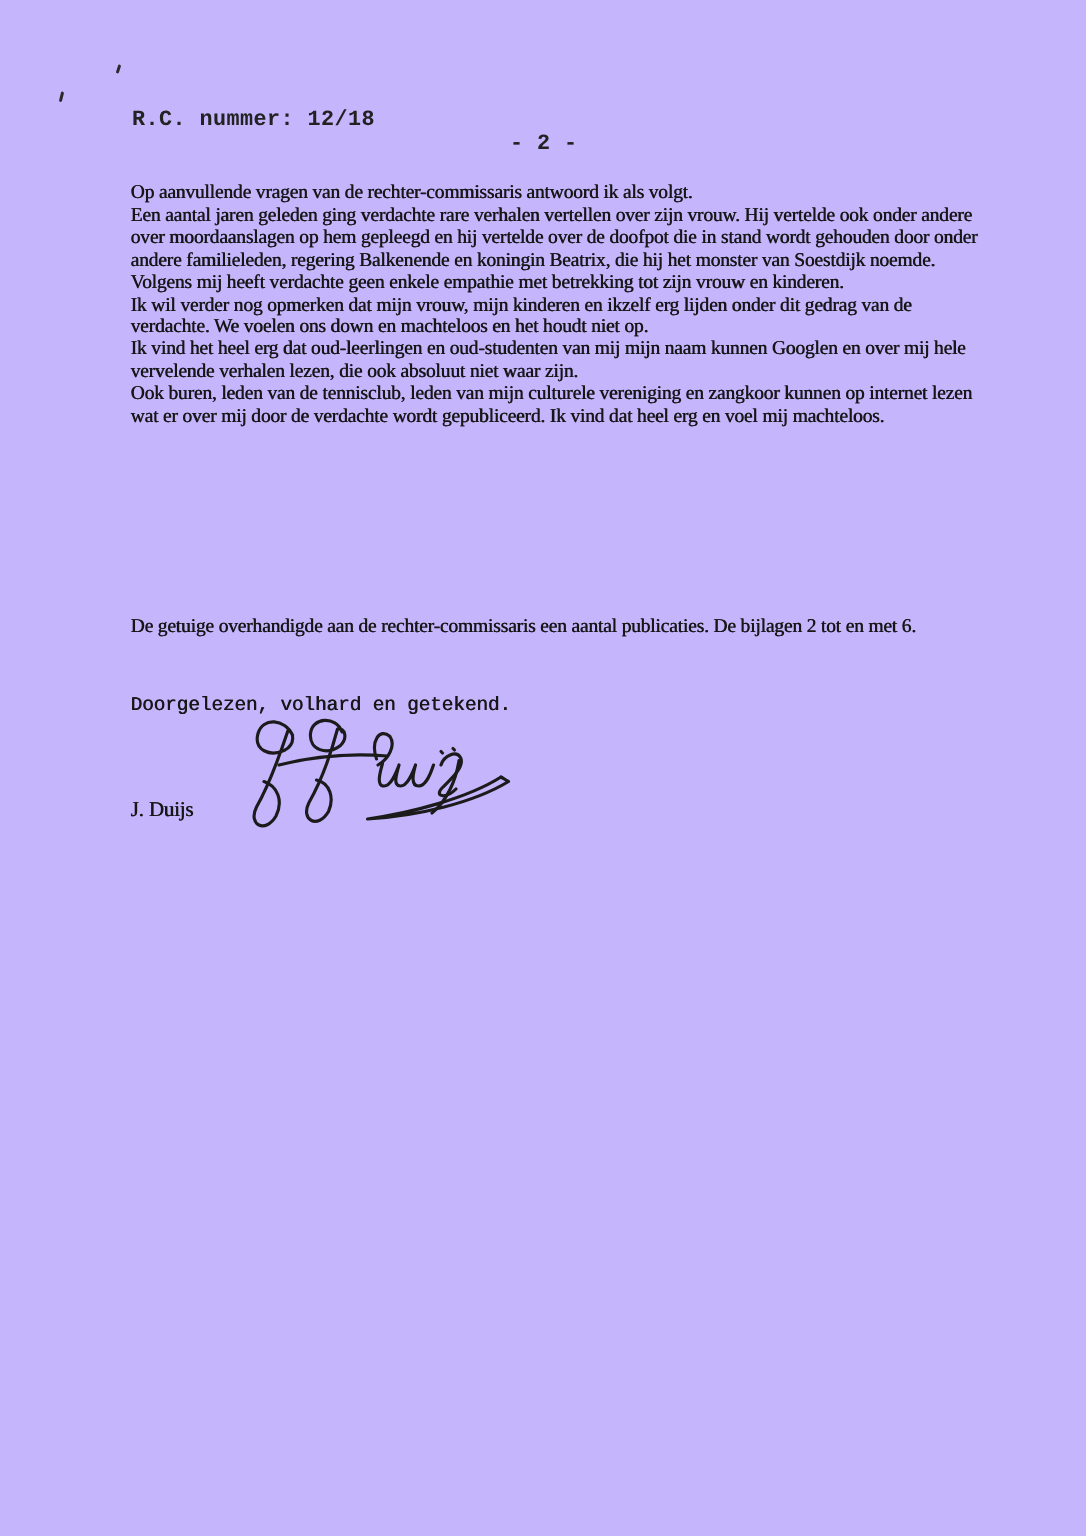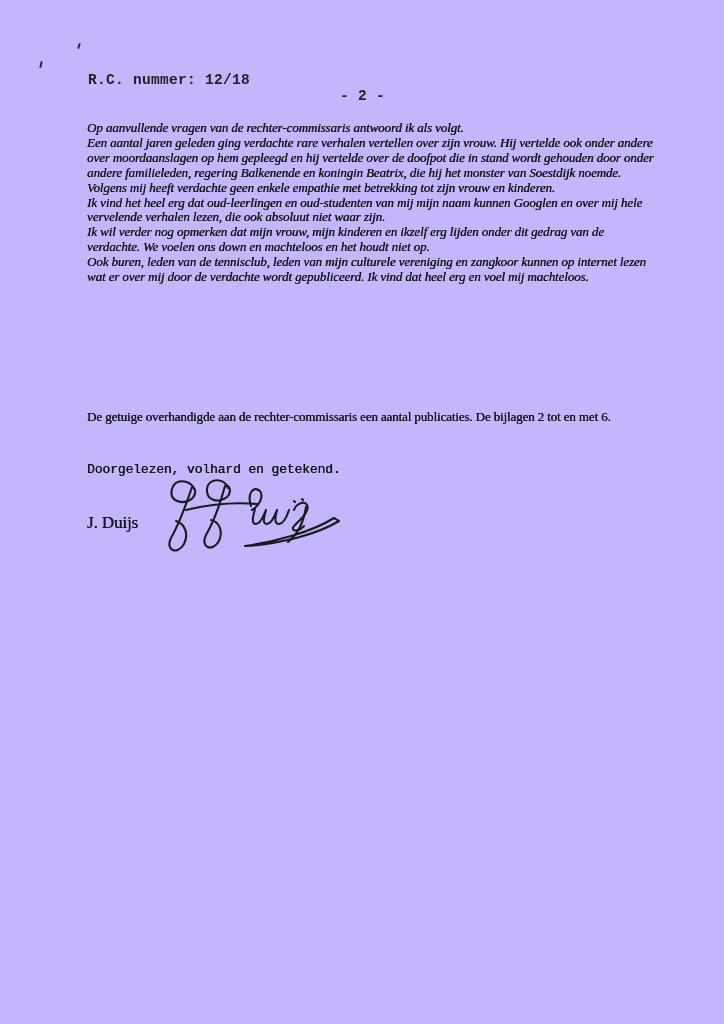--- a/index.html
+++ b/index.html
@@ -47,21 +47,21 @@
     left: 87px;
     top: 121px;
     width: 568px;
     font-family: "Liberation Serif", serif;
     font-size: 13px;
     line-height: 14.9px;
     letter-spacing: -0.12px;
     color: #171717;
     text-shadow: 0.35px 0 0 currentColor; 
   }
-  .body-text p { margin: 0; font-style: italic; }
+  .body-text p { margin: 0; }
 
   .closing-paragraph {
     position: absolute;
     left: 87px;
     top: 410px;
     width: 568px;
     font-family: "Liberation Serif", serif;
     font-size: 13px;
     line-height: 14.9px;
     letter-spacing: -0.12px;
@@ -76,23 +76,23 @@
     font-family: Liberation Mono, monospace;
     font-size: 13px;
     letter-spacing: -0.12px;
     color: #171717;
     text-shadow: 0.35px 0 0 currentColor;
   }
 
   .signer-name {
     position: absolute;
     left: 87px;
-    top: 513px;
+    top: 533px;
     font-family: "Liberation Serif", serif;
-    font-size: 17px;
+    font-size: 14px;
     letter-spacing: -0.12px;
     color: #171717;
     text-shadow: 0.35px 0 0 currentColor;
   }
 
   .signature {
     position: absolute;
     left: 148px;
     top: 474px;
     width: 202px;
@@ -122,22 +122,22 @@
 
   <div class="header-block">
     <div>R.C. nummer: 12/18</div>
   </div>
 
   <div class="page-number">- 2 -</div>
 
   <div class="body-text">
     <p>Op aanvullende vragen van de rechter-commissaris antwoord ik als volgt.</p>
     <p>Een aantal jaren geleden ging verdachte rare verhalen vertellen over zijn vrouw. Hij vertelde ook onder andere over moordaanslagen op hem gepleegd en hij vertelde over de doofpot die in stand wordt gehouden door onder andere familieleden, regering Balkenende en koningin Beatrix, die hij het monster van Soestdijk noemde. Volgens mij heeft verdachte geen enkele empathie met betrekking tot zijn vrouw en kinderen.</p>
+    <p>Ik wil verder nog opmerken dat mijn vrouw, mijn kinderen en ikzelf erg lijden onder dit gedrag van de verdachte. We voelen ons down en machteloos en het houdt niet op.</p>
     <p>Ik vind het heel erg dat oud-leerlingen en oud-studenten van mij mijn naam kunnen Googlen en over mij hele vervelende verhalen lezen, die ook absoluut niet waar zijn.</p>
-    <p>Ik wil verder nog opmerken dat mijn vrouw, mijn kinderen en ikzelf erg lijden onder dit gedrag van de verdachte. We voelen ons down en machteloos en het houdt niet op.</p>
     <p>Ook buren, leden van de tennisclub, leden van mijn culturele vereniging en zangkoor kunnen op internet lezen wat er over mij door de verdachte wordt gepubliceerd. Ik vind dat heel erg en voel mij machteloos.</p>
   </div>
 
   <div class="closing-paragraph">De getuige overhandigde aan de rechter-commissaris een aantal publicaties. De bijlagen 2 tot en met 6.</div>
 
   <div class="attestation-line">Doorgelezen, volhard en getekend.</div>
 
   <div class="signer-name">J. Duijs</div>
 
   <div class="signature" aria-hidden="true">

